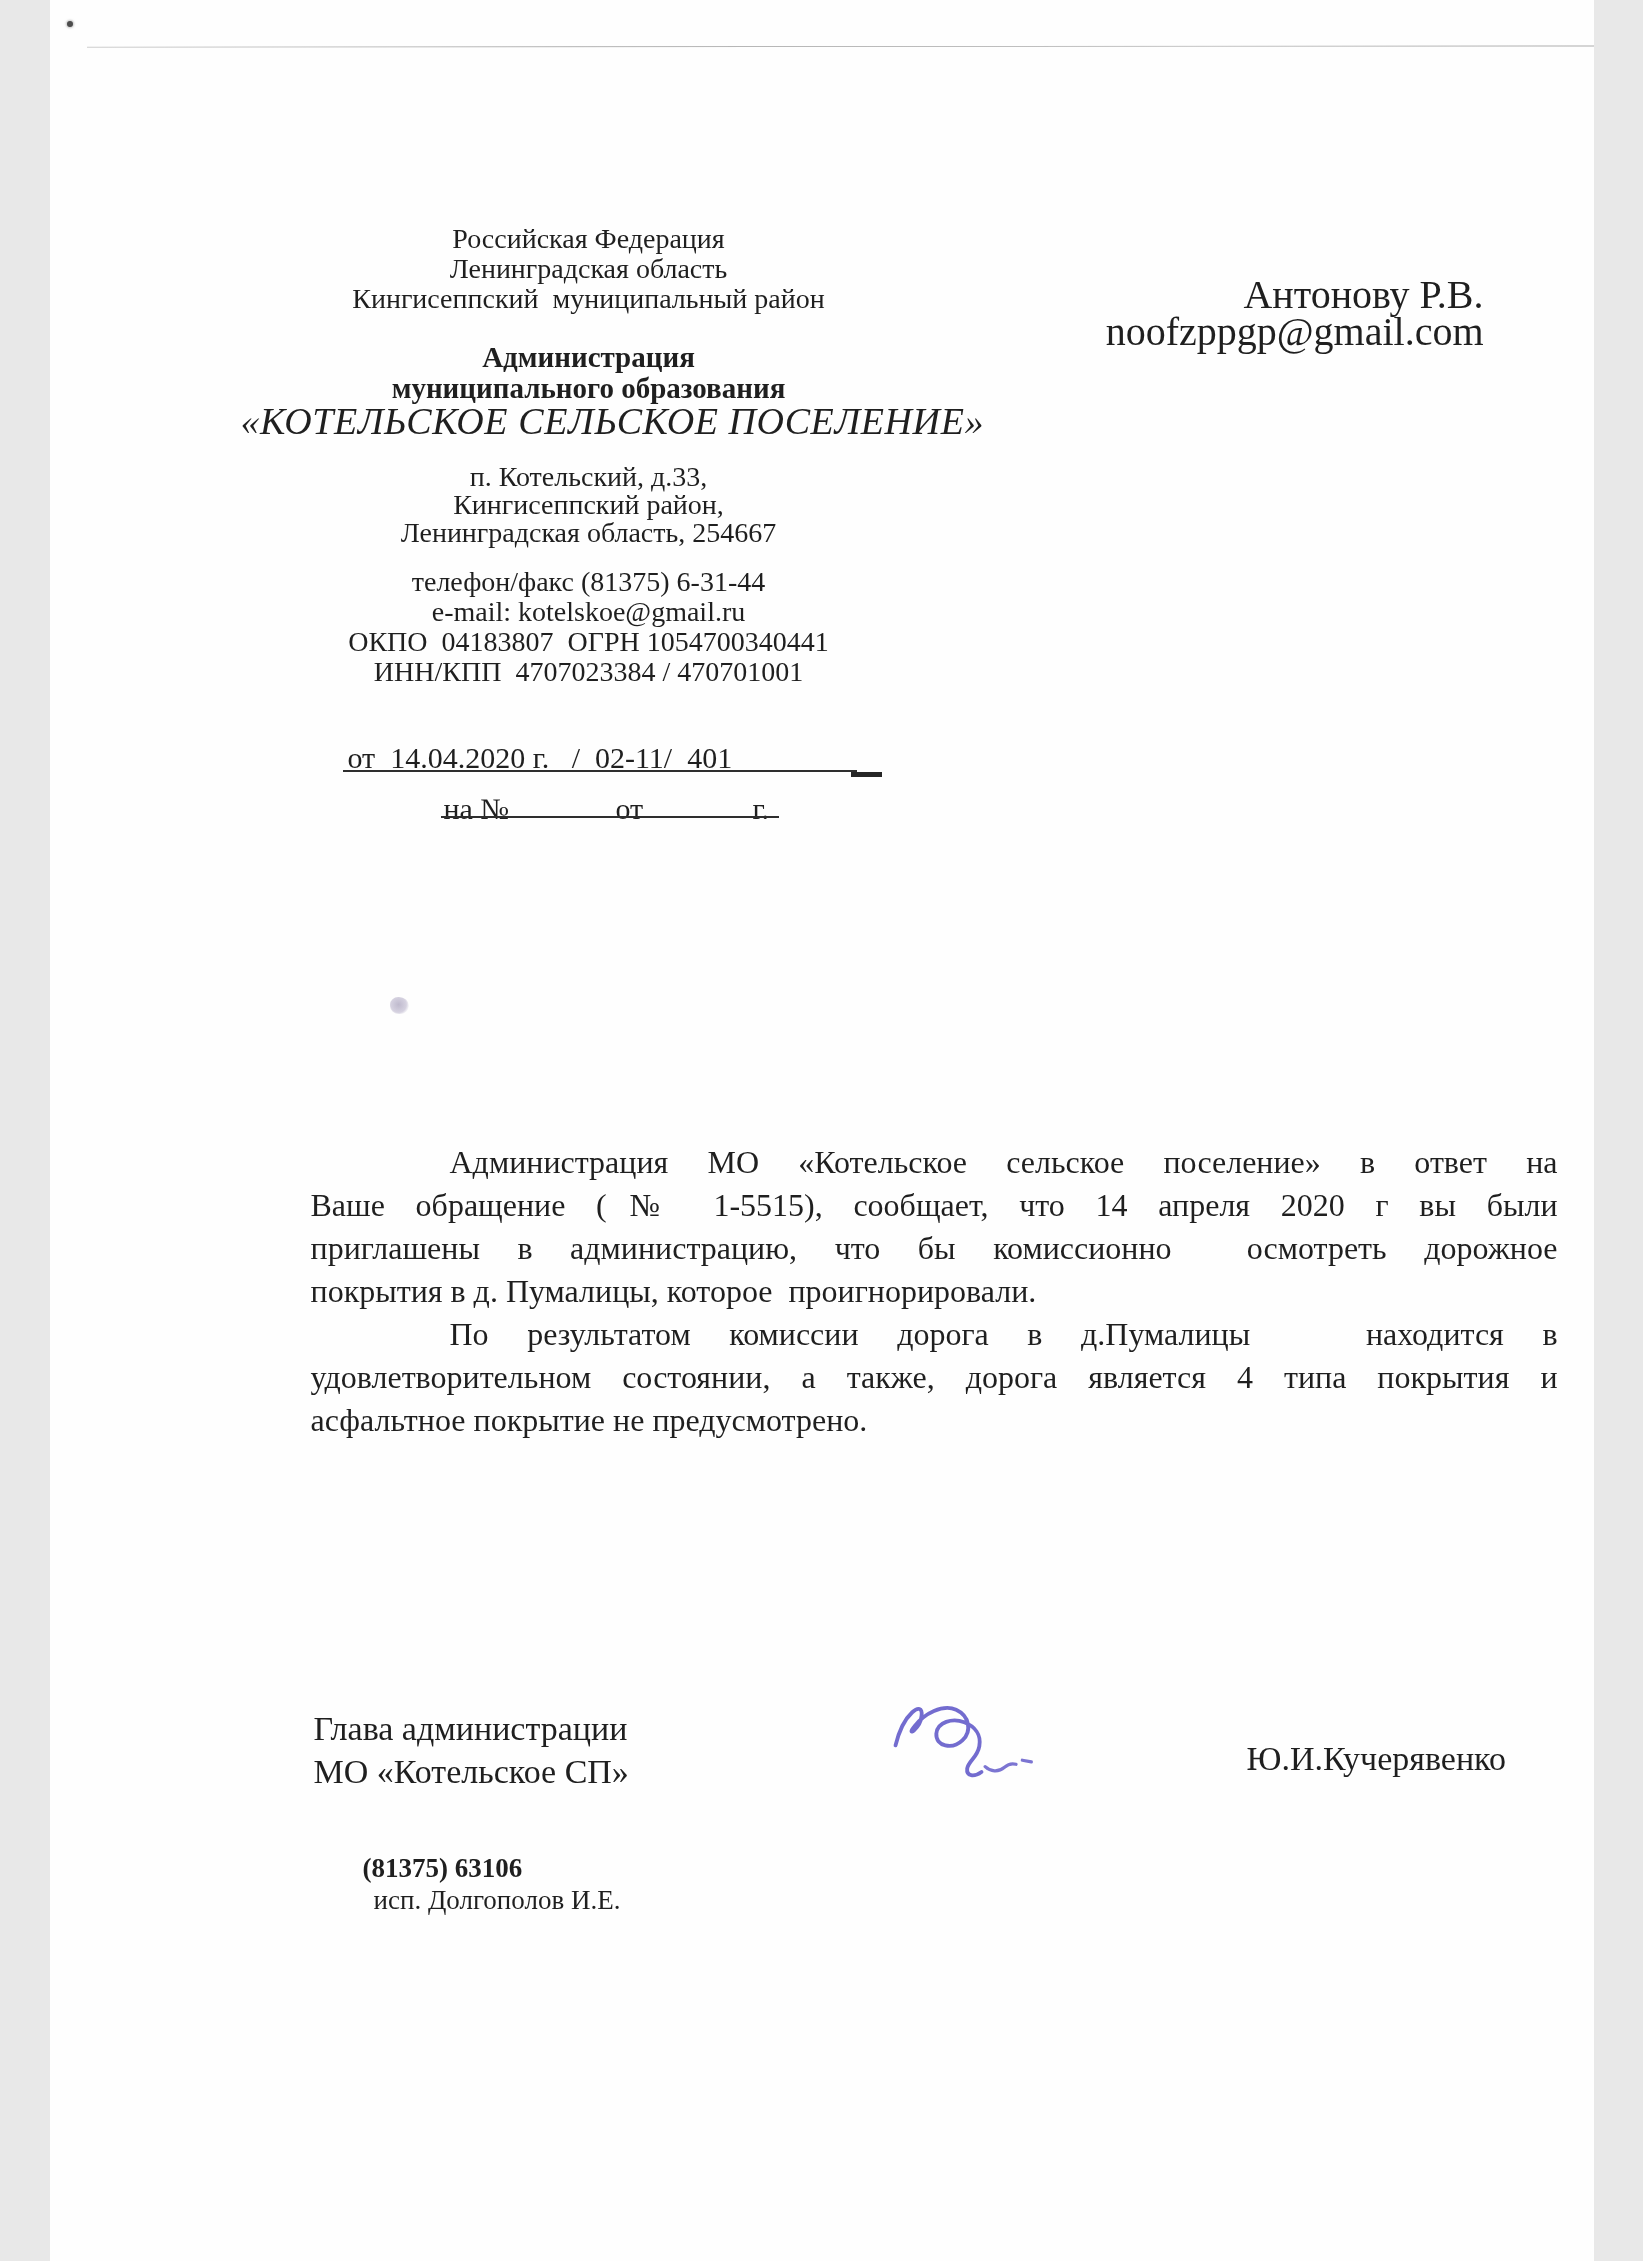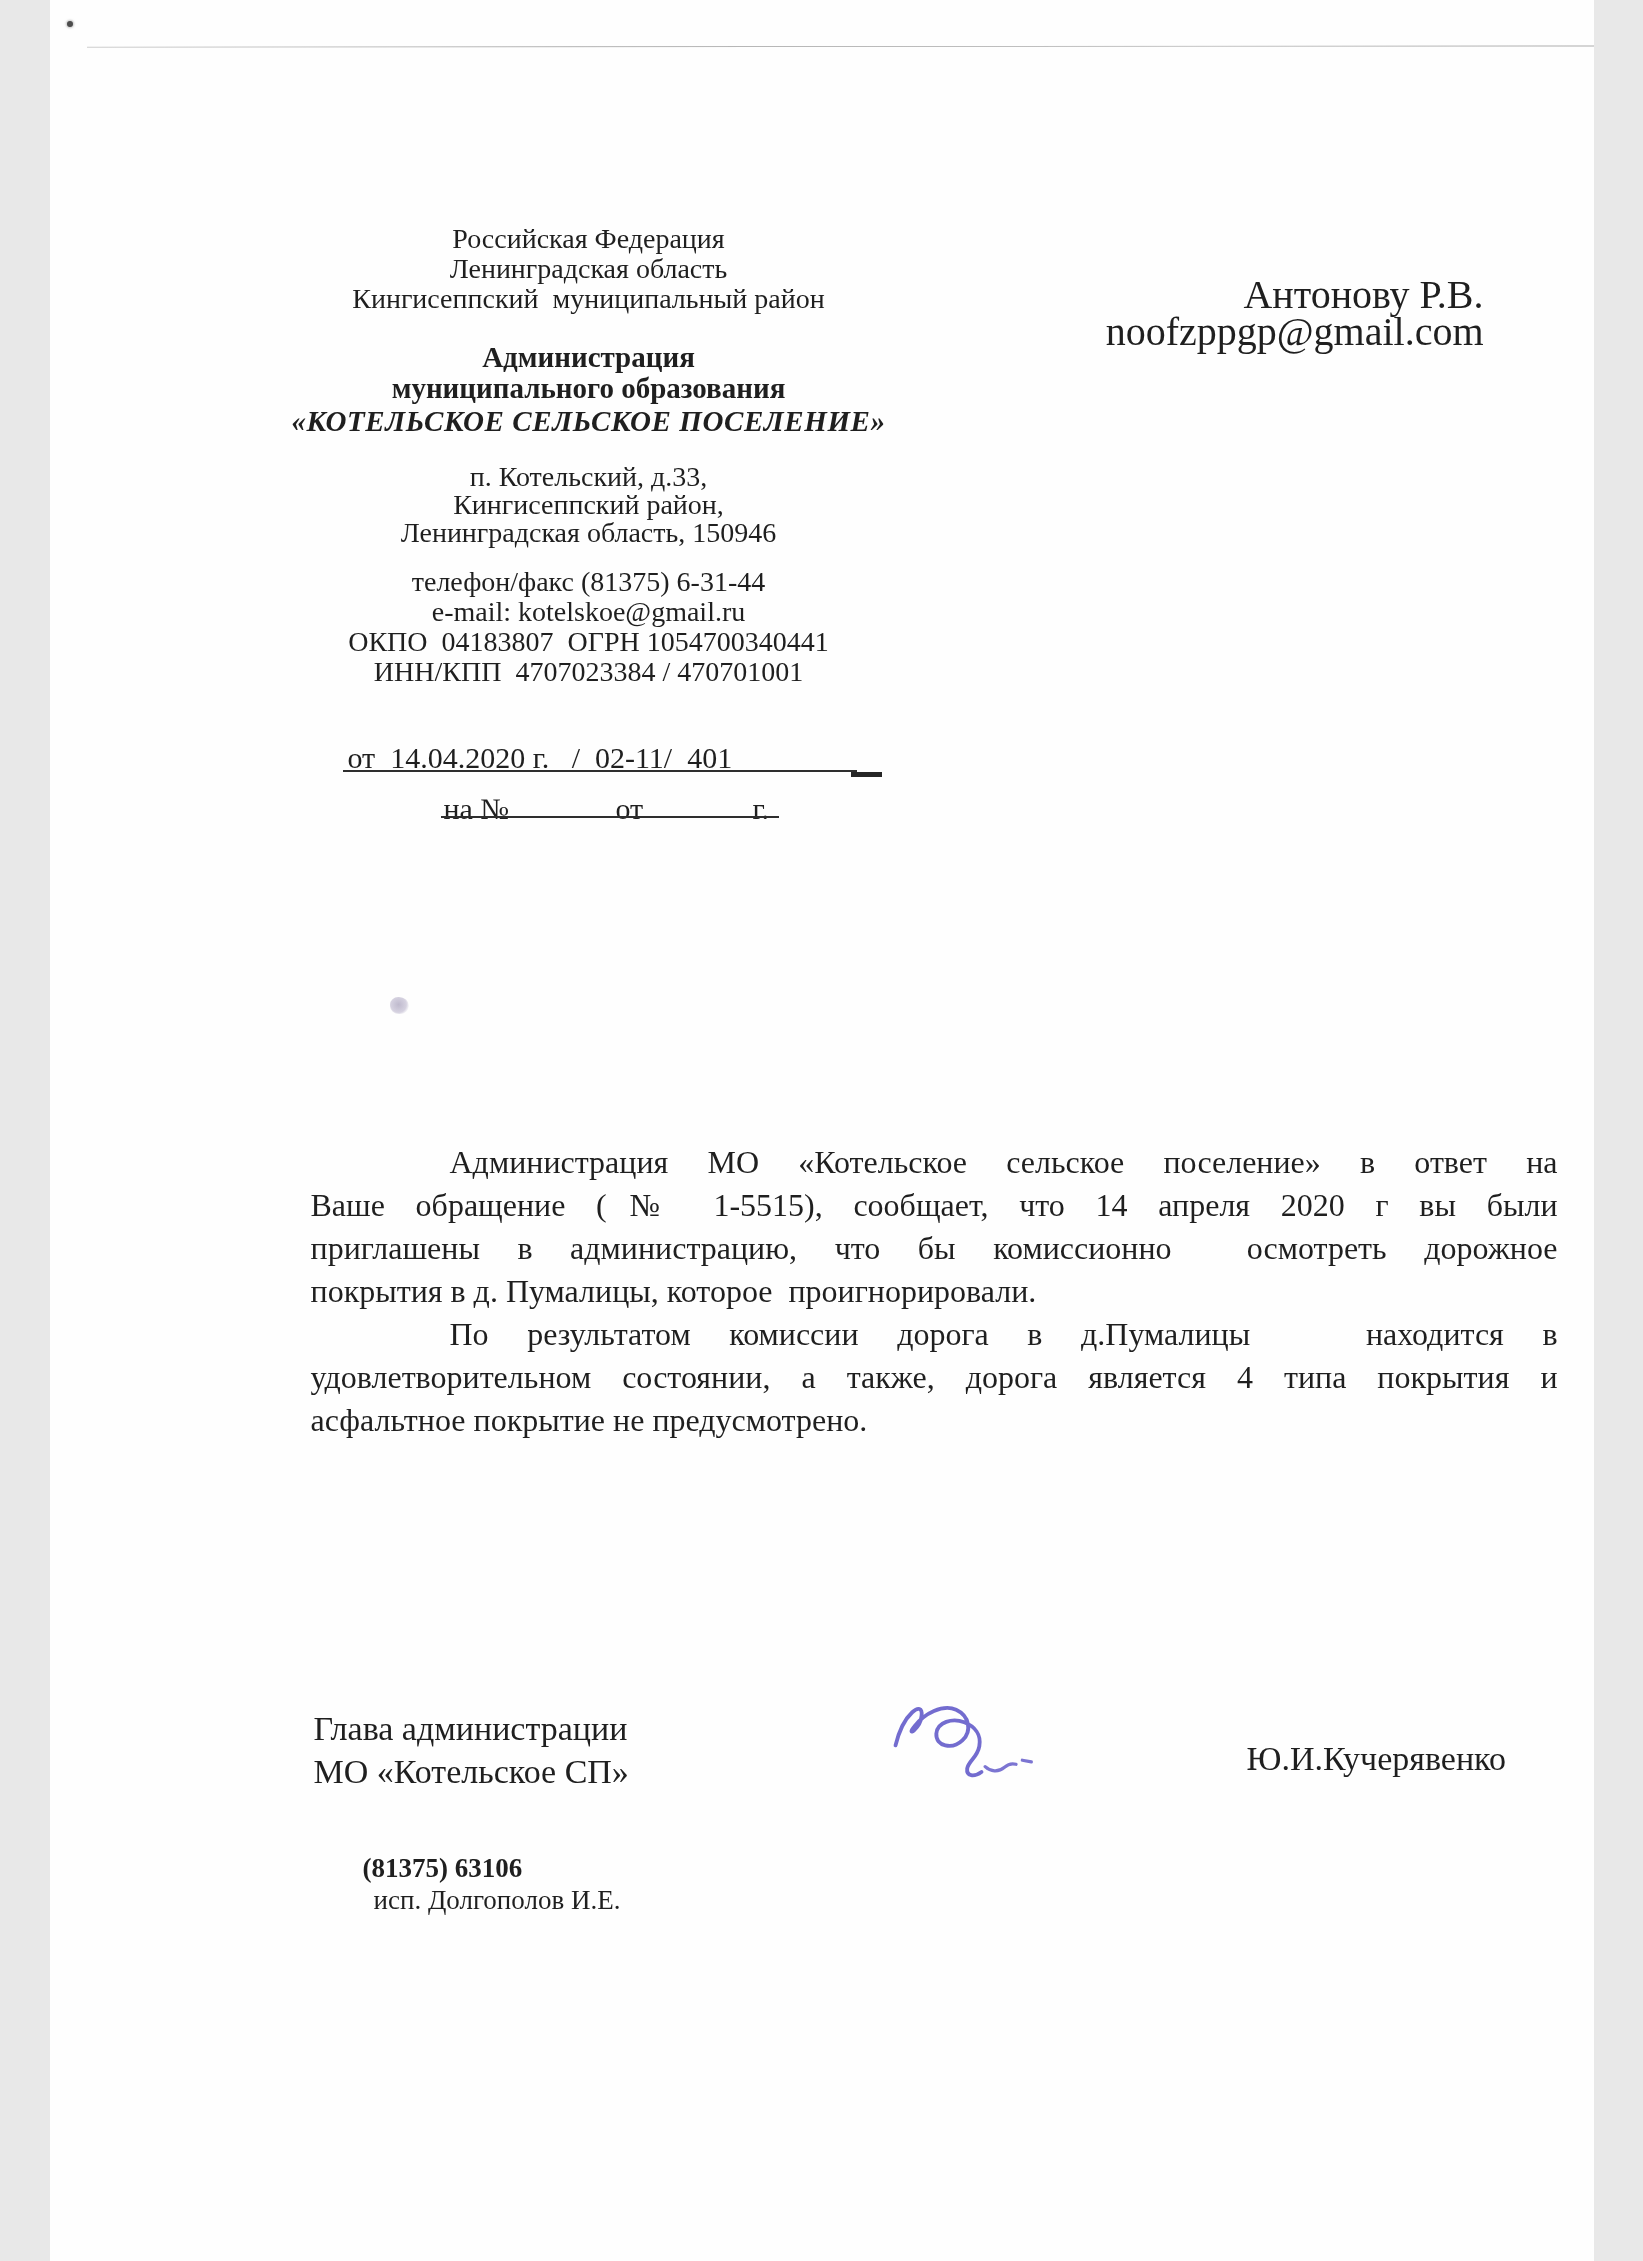--- a/index.html
+++ b/index.html
@@ -29,21 +29,21 @@
     opacity:.75;
   }
   
   .letterhead{
     position:absolute;left:191px;top:224px;width:696px;
     text-align:center;font-size:28px;line-height:30px;
   }
   .lh-line{white-space:nowrap;}
   .lh-org1{margin-top:28px;font-weight:bold;font-size:29px;line-height:31px;}
   .lh-org2{font-weight:bold;font-size:29px;line-height:31px;}
-  .lh-orgname{font-weight:bold;font-style:italic;font-size:29px;line-height:34px;letter-spacing:0.6px;}
+  .lh-orgname{font-weight:normal;font-style:italic;font-size:38px;line-height:34px;letter-spacing:0.6px;}
   .lh-addr1{margin-top:24.5px;line-height:28px;}
   .lh-addr{line-height:28px;}
   .lh-phone{margin-top:20.6px;line-height:30px;}
   .lh-contact{line-height:30px;}
   
   .recipient{
     position:absolute;right:110px;top:276px;width:451px;
     text-align:right;font-size:40px;line-height:37px;
   }
   
@@ -96,21 +96,21 @@
 
   <div class="letterhead">
     <div class="lh-line">Российская Федерация</div>
     <div class="lh-line">Ленинградская область</div>
     <div class="lh-line">Кингисеппский&nbsp; муниципальный район</div>
     <div class="lh-line lh-org1">Администрация</div>
     <div class="lh-line lh-org2">муниципального образования</div>
     <div class="lh-line lh-orgname">«КОТЕЛЬСКОЕ СЕЛЬСКОЕ ПОСЕЛЕНИЕ»</div>
     <div class="lh-line lh-addr1">п. Котельский, д.33,</div>
     <div class="lh-line lh-addr">Кингисеппский район,</div>
-    <div class="lh-line lh-addr">Ленинградская область, 150946</div>
+    <div class="lh-line lh-addr">Ленинградская область, 254667</div>
     <div class="lh-line lh-phone">телефон/факс (81375) 6-31-44</div>
     <div class="lh-line lh-contact">e-mail: kotelskoe@gmail.ru</div>
     <div class="lh-line lh-contact">ОКПО&nbsp; 04183807&nbsp; ОГРН 1054700340441</div>
     <div class="lh-line lh-contact">ИНН/КПП&nbsp; 4707023384 / 470701001</div>
   </div>
 
   <div class="recipient">
     <div>Антонову Р.В.</div>
     <div>noofzppgp@gmail.com</div>
   </div>

